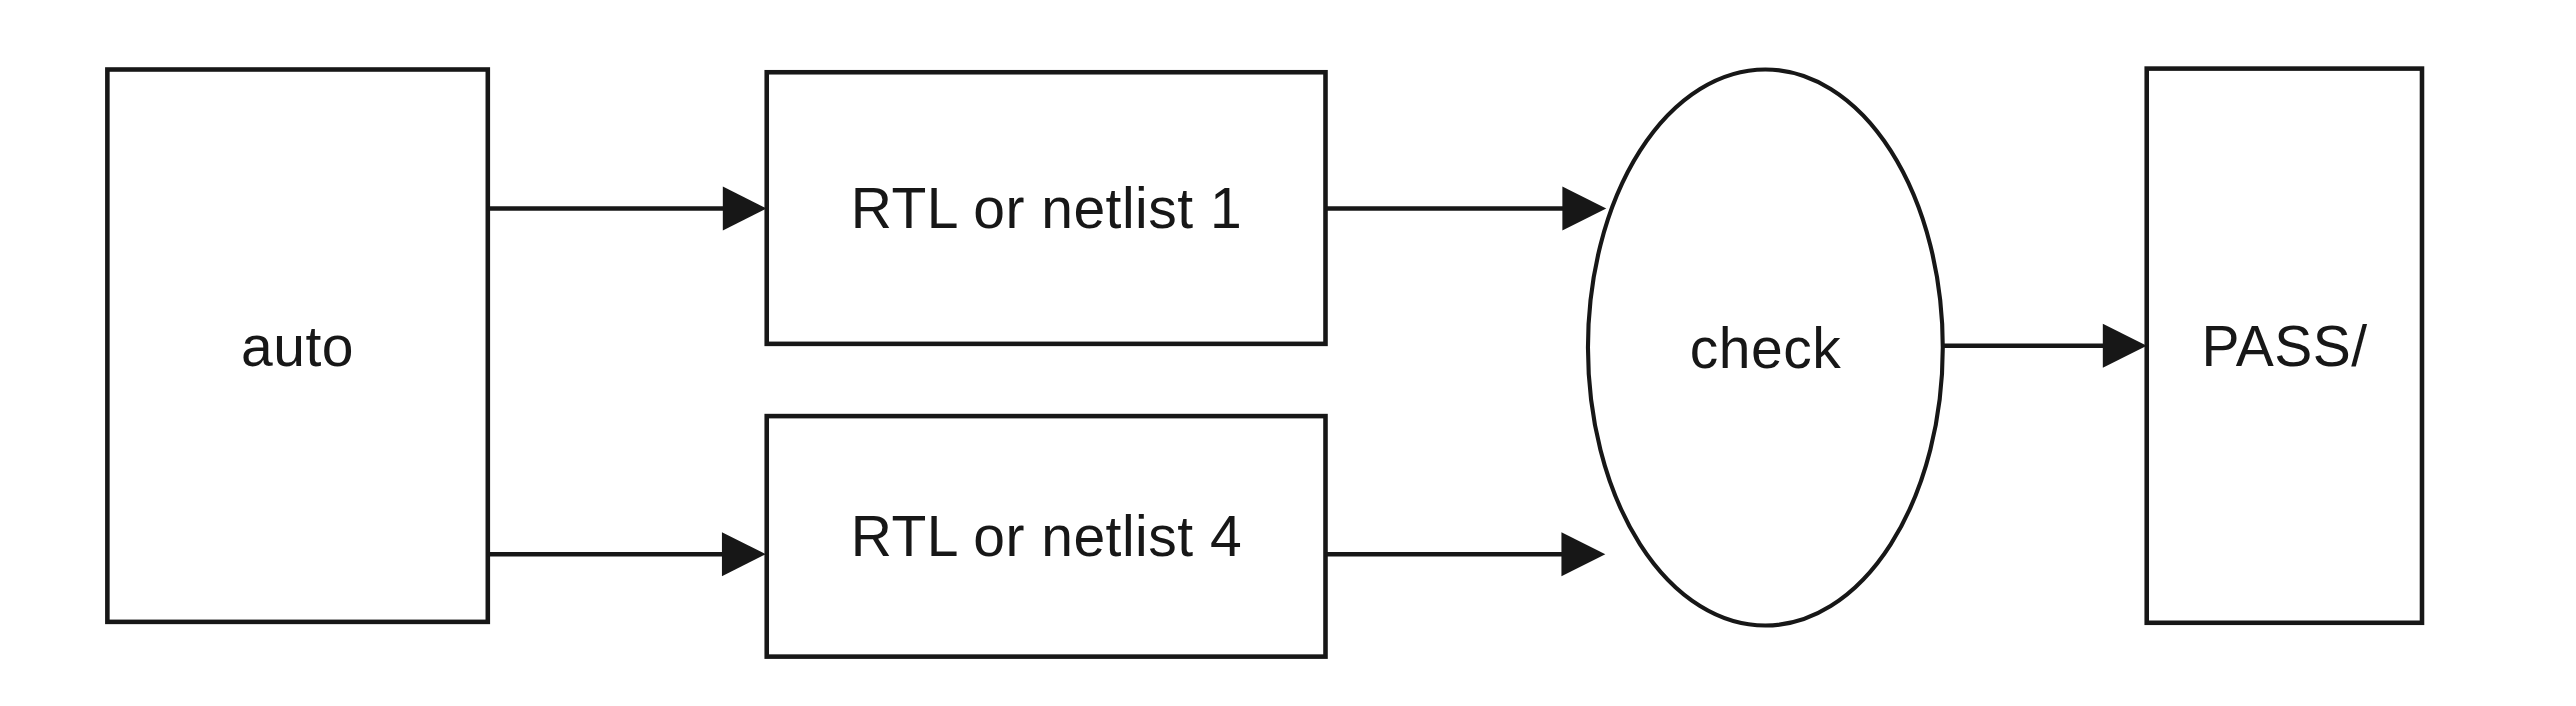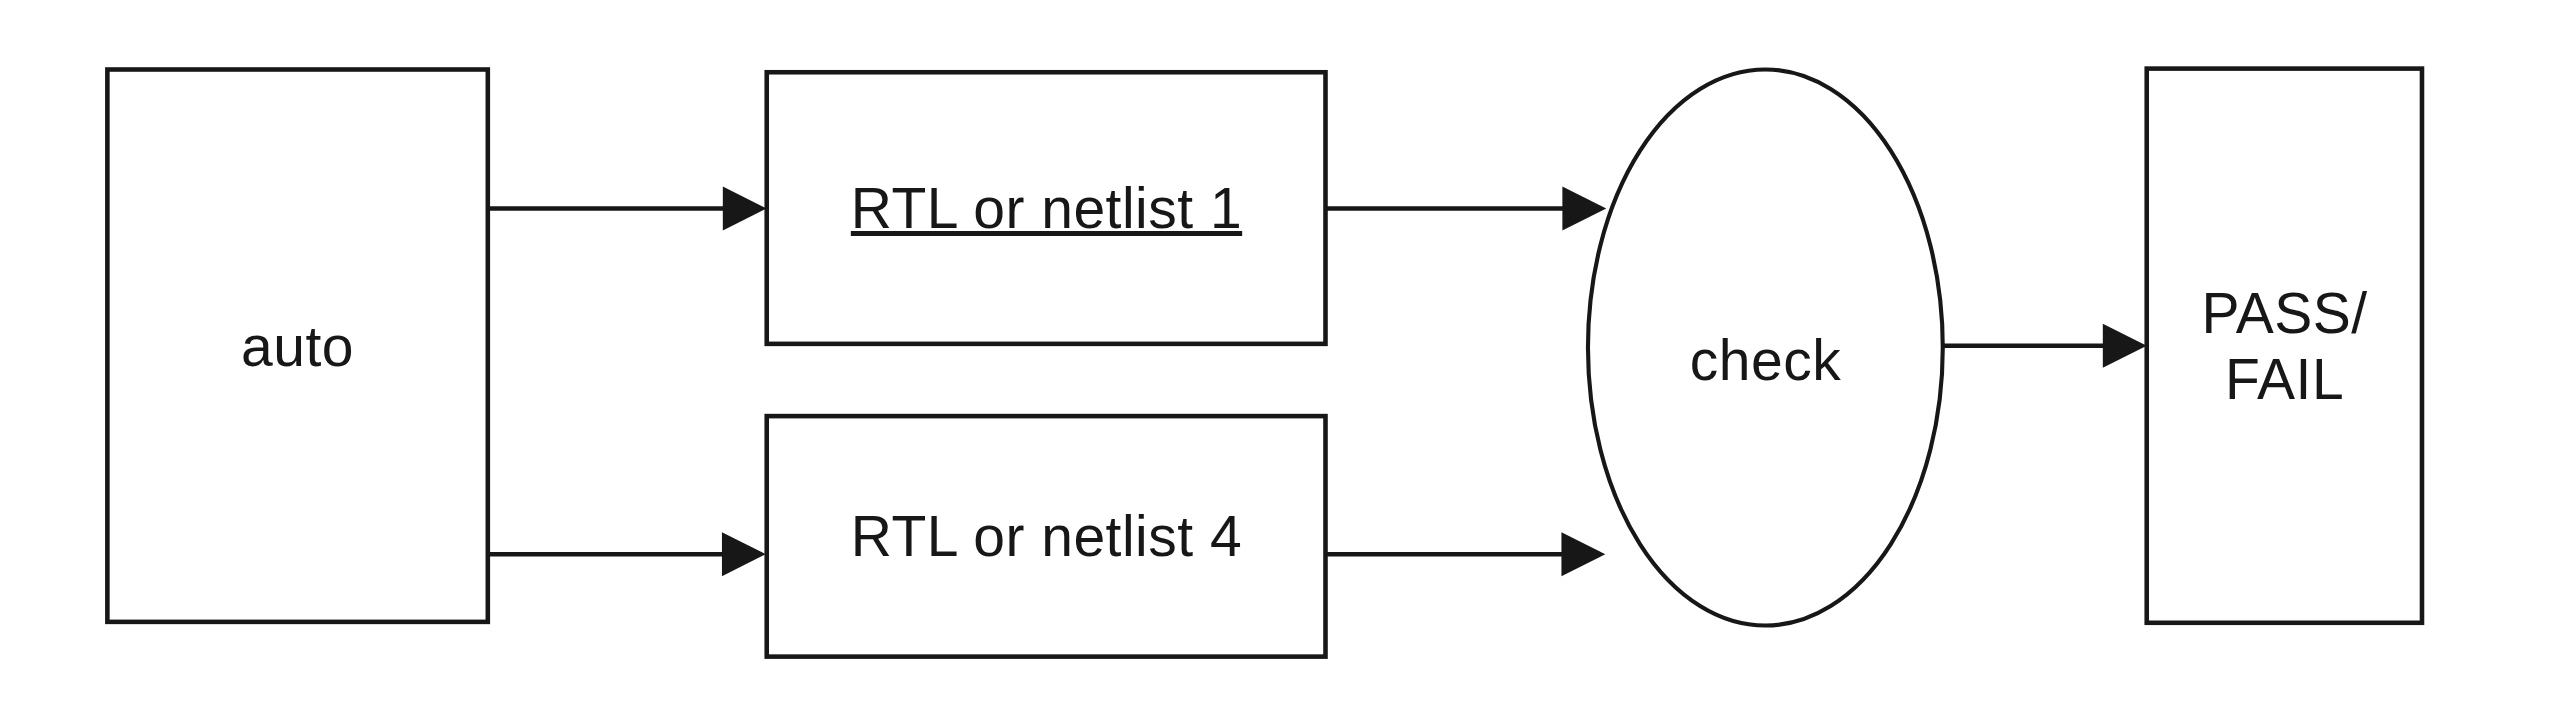--- a/index.html
+++ b/index.html
@@ -34,23 +34,23 @@
     text-align: center;
     color: #171717;
     font-size: 57px;
     line-height: 1.16;
     letter-spacing: 0.5px;
     white-space: nowrap;
     pointer-events: none;
   }
   
   .label-auto-stimulus { left: 107px; top: 70px;  width: 381px; height: 553px; align-items: center; }
-  .label-rtl1          { left: 767px; top: 72px;  width: 559px; height: 272px; text-decoration: underline; }
+  .label-rtl1          { left: 767px; top: 72px;  width: 559px; height: 272px; }
   .label-rtl2          { left: 767px; top: 416px; width: 559px; height: 241px; }
-  .label-check         { left: 1586px; top: 80px; width: 359px; height: 560px; }
+  .label-check         { left: 1586px; top: 68px; width: 359px; height: 560px; }
   .label-pass-fail     { left: 2147px; top: 69px; width: 275px; height: 554px; }
 </style>
 </head>
 <body>
 
 <div class="canvas">
 
   <svg width="2576" height="706" viewBox="0 0 2816 772">
     <g fill="none" stroke-linecap="butt" stroke="#171717">
 
@@ -92,17 +92,16 @@
   <div class="node-label label-rtl2">
     <span>RTL or netlist 4</span>
   </div>
 
   <div class="node-label label-check">
     <span>check</span>
   </div>
 
   <div class="node-label label-pass-fail">
     <span>PASS/</span>
-    <span>FAIL</span>
   </div>
 
 </div>
 
 
 </body></html>

